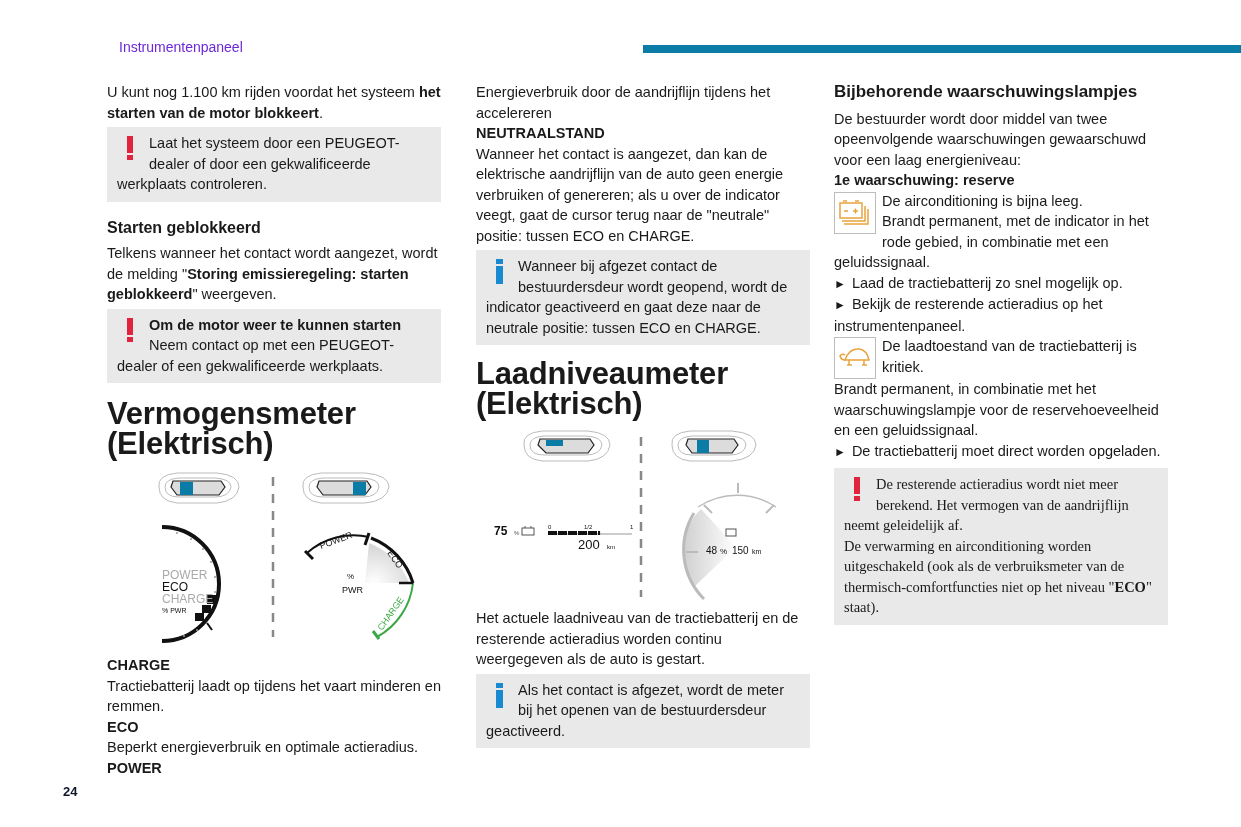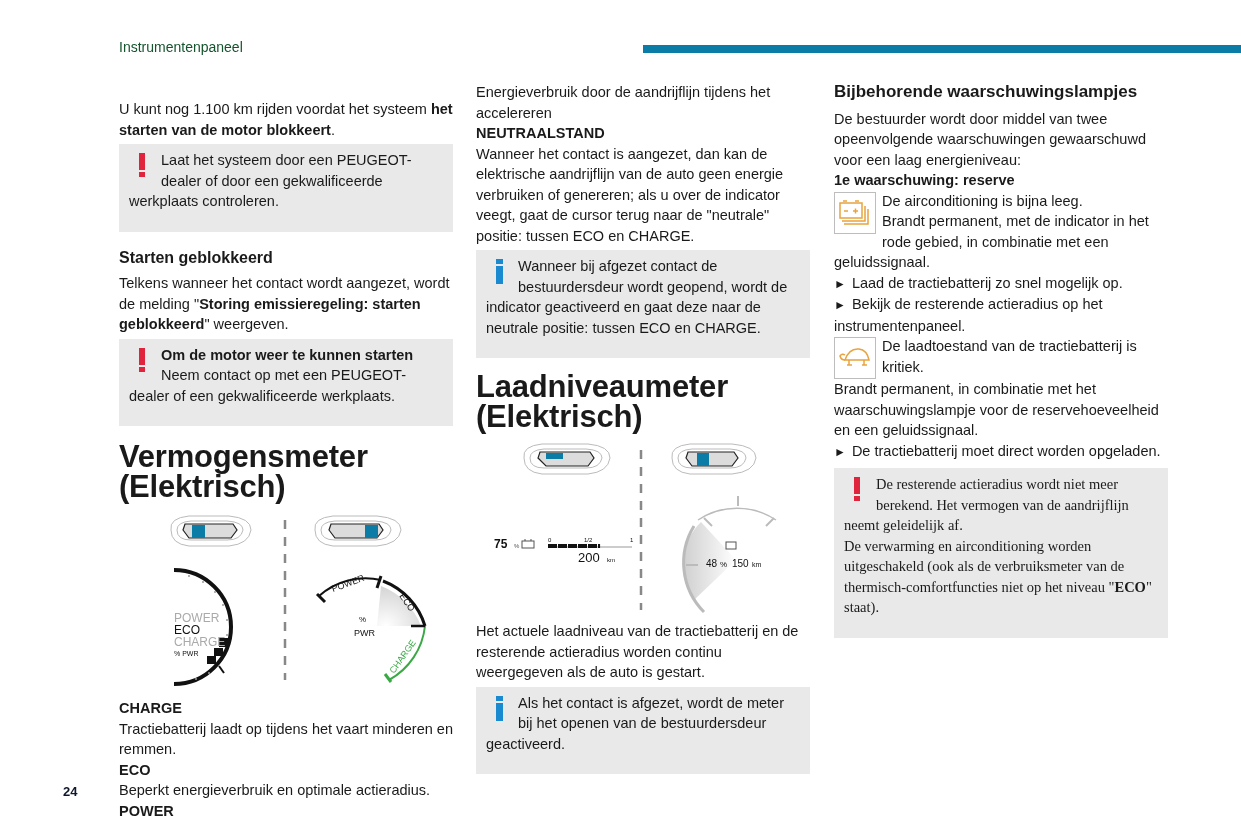--- a/index.html
+++ b/index.html
@@ -1,34 +1,34 @@
 <!DOCTYPE html>
 <html><head>
 <meta charset="utf-8">
 <style>
   html, body { margin: 0; padding: 0; background: #ffffff; }
   body { width: 1241px; height: 827px; position: relative; overflow: hidden;
          font-family: "Liberation Sans", sans-serif; color: #1a1a1a; }
-  .header-title { position: absolute; left: 119px; top: 39px; font-size: 14px; color: #14532d; }
+  .header-title { position: absolute; left: 119px; top: 39px; font-size: 14px; color: #6d28d9; }
   .header-bar { position: absolute; left: 643px; top: 45px; width: 598px; height: 8px; background: #0a7ca5; }
   .page-num { position: absolute; left: 63px; top: 784px; font-size: 13px; font-weight: bold; color: #0f172a; }
 
   .col { position: absolute; top: 82px; width: 334px; font-size: 14.5px; line-height: 20.5px; }
-  .col1 { left: 119px; margin-top: 17px; }
+  .col1 { left: 107px; }
   .col2 { left: 476px; }
   .col3 { left: 834px; }
 
   p { margin: 0; }
   b { font-weight: bold; }
   .h3 { font-weight: bold; font-size: 16px; margin-top: 14px; margin-bottom: 5px; }
   .h3.first { margin-top: 0; font-size: 17px; }
   .h2 { font-weight: bold; font-size: 31px; line-height: 30px; margin: 16px 0 8px 0; letter-spacing: -0.2px; }
   .label { font-weight: bold; }
 
-  .box { background: #e9e9e9; padding: 6px 10px 20px 10px; margin: 4px 0 4px 0; }
+  .box { background: #e9e9e9; padding: 6px 10px 7px 10px; margin: 4px 0 4px 0; }
   .box .ico { float: left; width: 22px; height: 30px; margin-right: 8px; margin-left: 2px; position: relative; }
   .excl-bar { position: absolute; left: 8px; top: 3px; width: 6px; height: 17px; background: #e0243e; }
   .excl-dot { position: absolute; left: 8px; top: 22px; width: 6px; height: 5px; background: #e0243e; }
   .info-dot { position: absolute; left: 8px; top: 3px; width: 7px; height: 5px; background: #1a8ad0; }
   .info-bar { position: absolute; left: 8px; top: 10px; width: 7px; height: 18px; background: #1a8ad0; }
 
   .figure { position: relative; height: 190px; margin: 0; }
   .warn-icon { float: left; width: 40px; height: 40px; border: 1px solid #bdbdbd; margin: 1px 6px 0 0; background: #fff; }
   .arrow { font-size: 12px; margin-right: 6px; }
   .clear { clear: both; }

